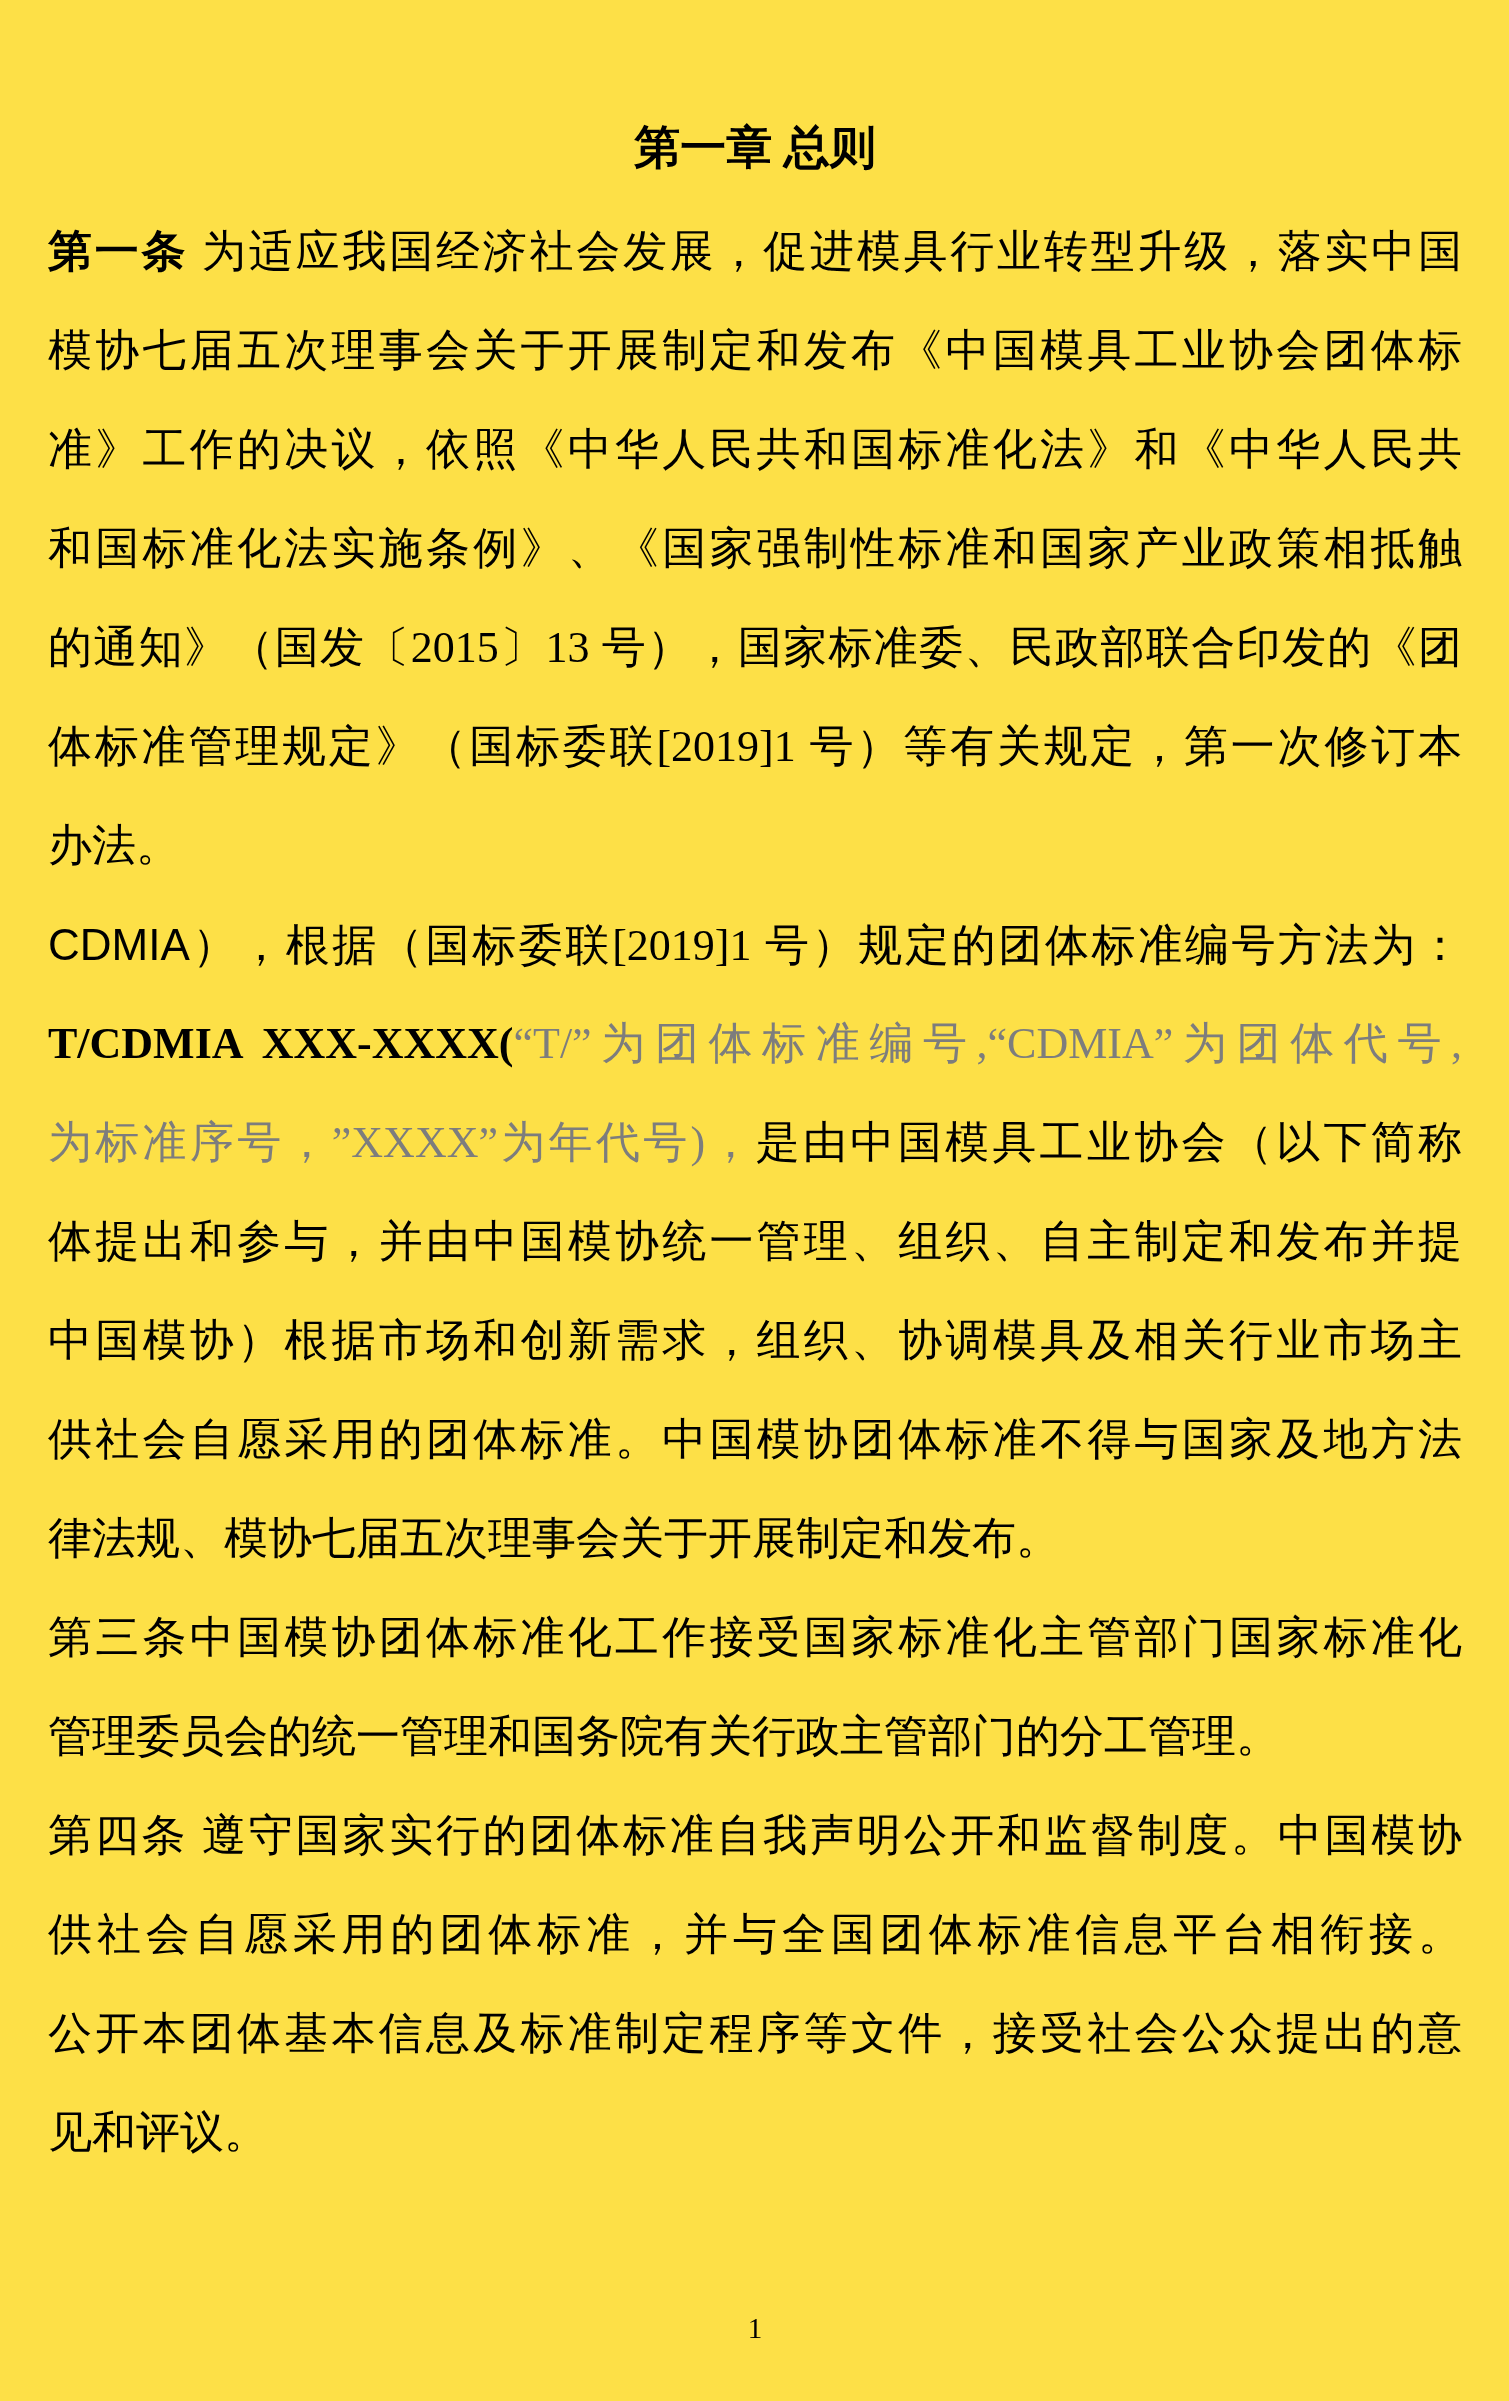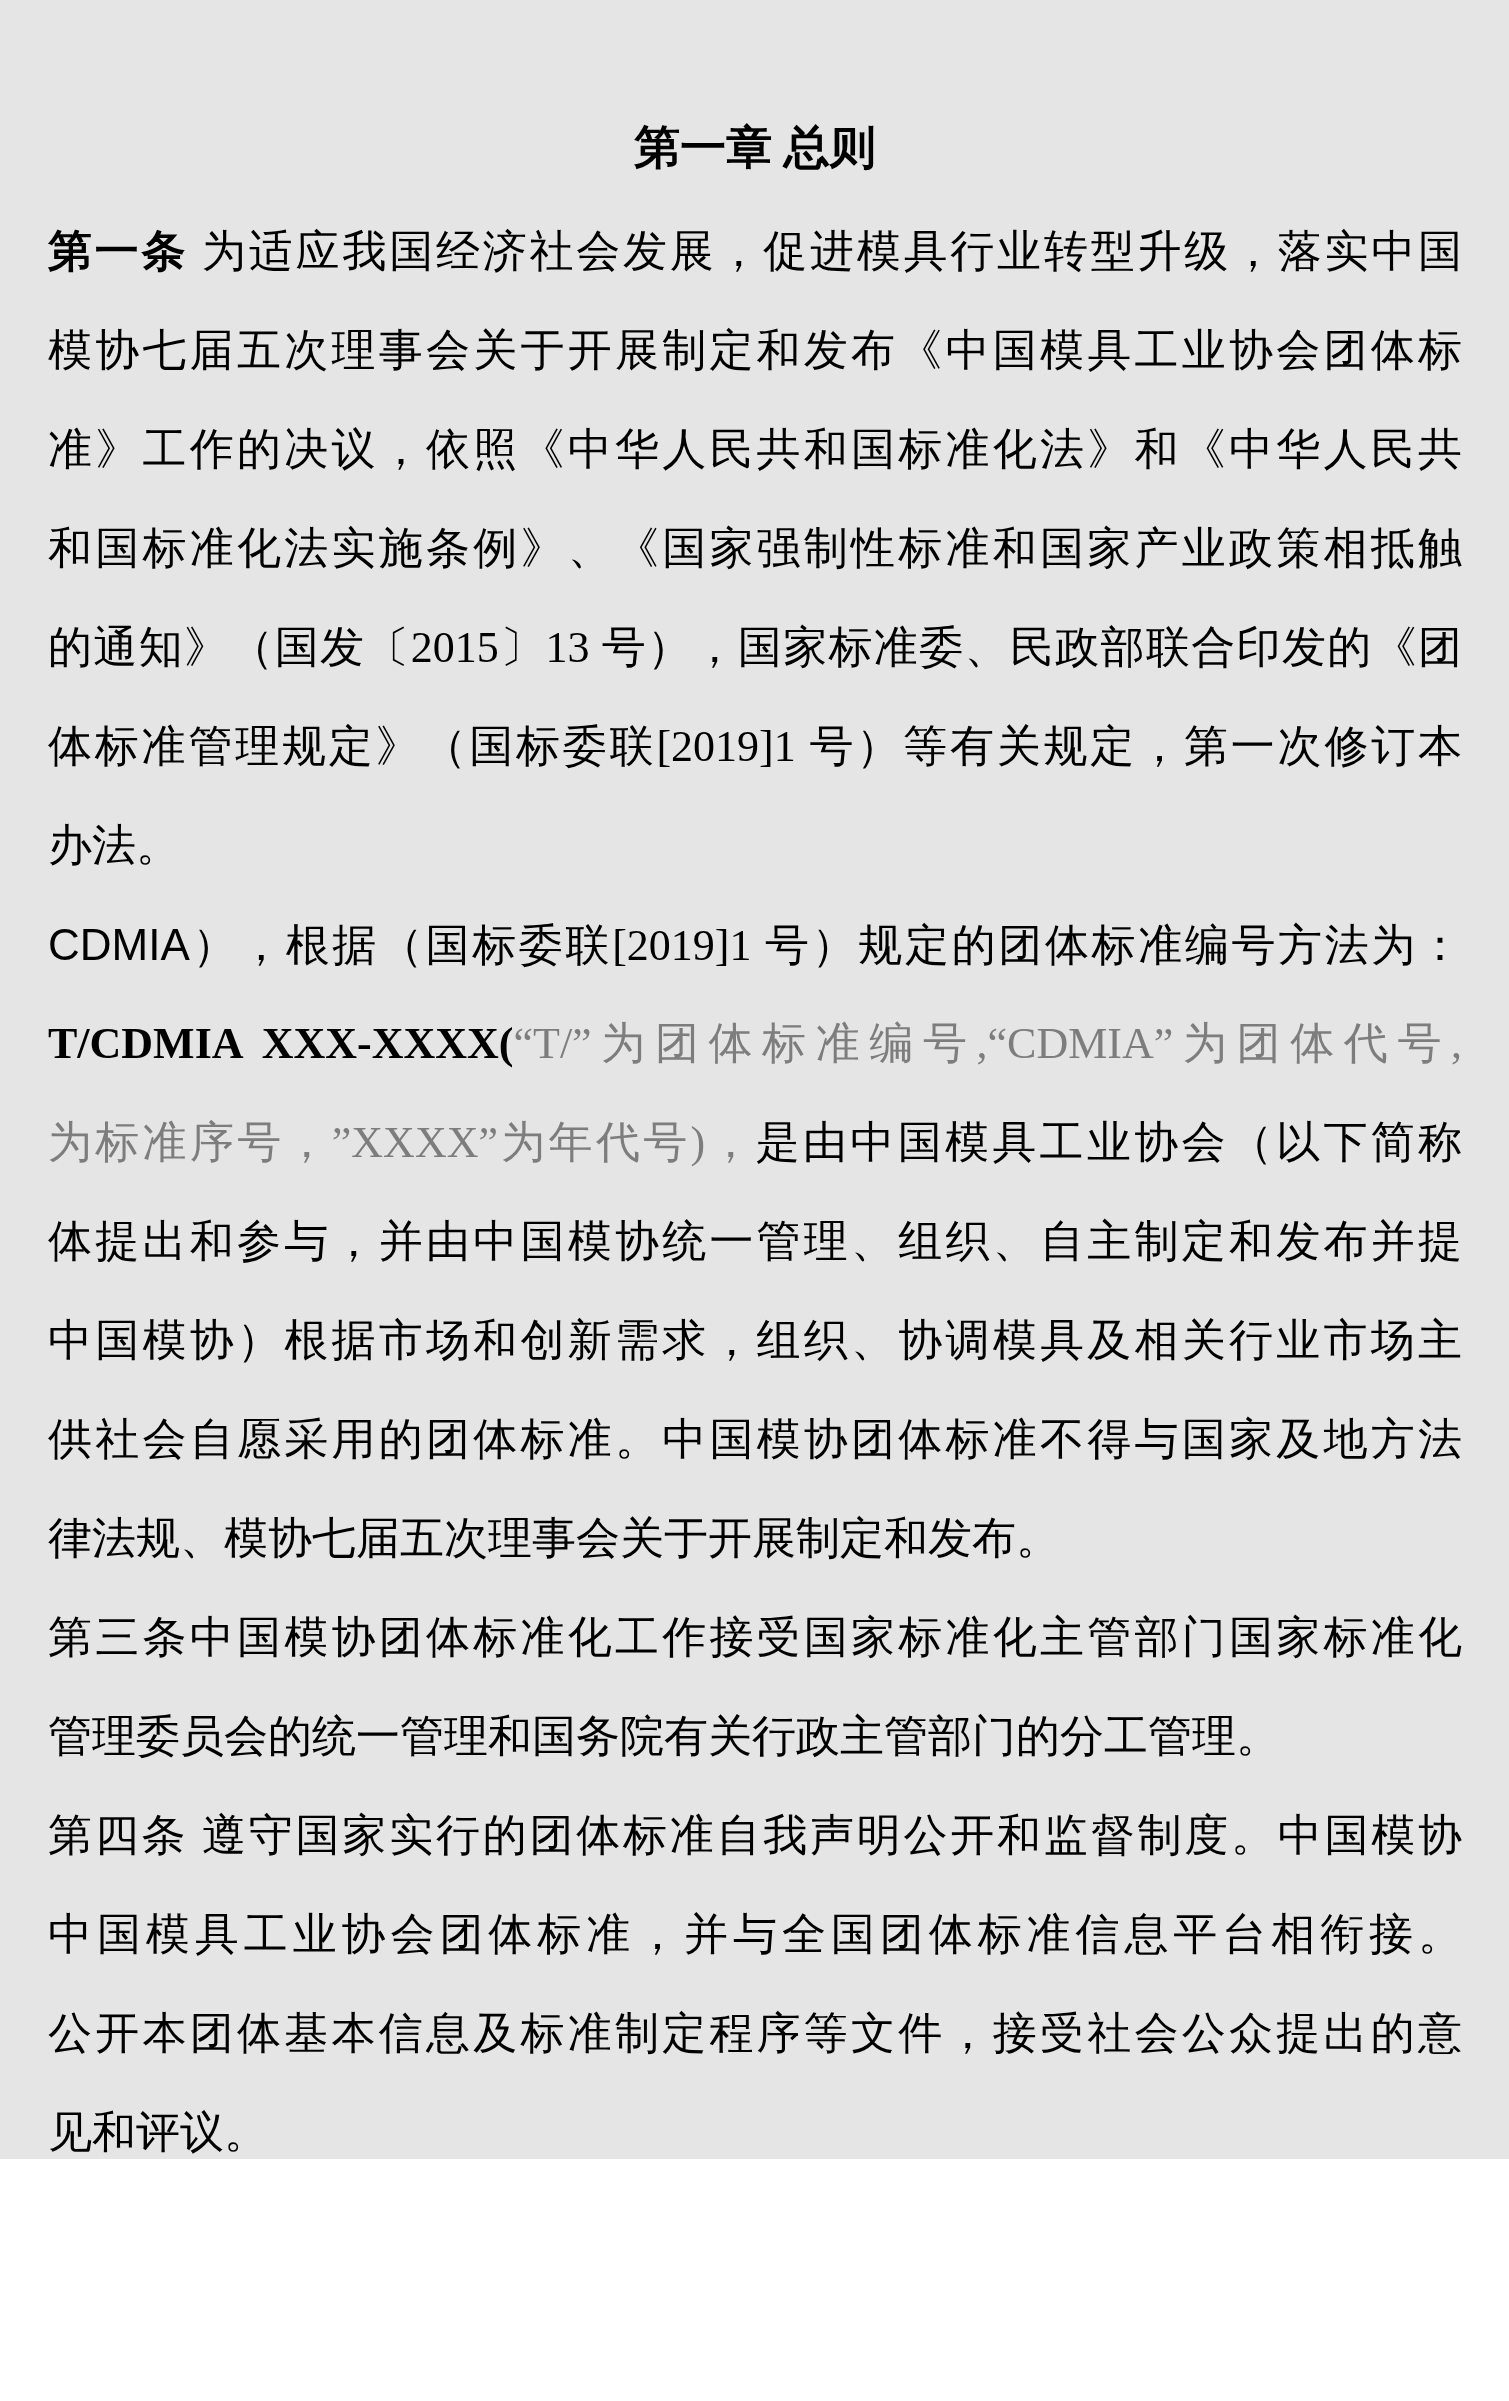--- a/index.html
+++ b/index.html
@@ -3,22 +3,22 @@
 <meta charset="utf-8">
 <style>
   html, body {
     margin: 0;
     padding: 0;
     background: #ffffff;
   }
   .page {
     position: relative;
     width: 1510px;
-    height: 2159px;
-    background: #e5e5e5;
+    height: 2401px;
+    background: #fde047;
     color: #000000;
     font-family: "Liberation Serif", serif;
     overflow: hidden;
   }
   .content {
     position: absolute;
     left: 48px;
     right: 48px;
     top: 98px;
   }
@@ -104,21 +104,21 @@
     <div class="line just"><span>供社会自愿采用的团体标准。中国模协团体标准不得与国家及地方法</span></div>
 
     <div class="line left"><span>律法规、模协七届五次理事会关于开展制定和发布。</span></div>
 
     <div class="line just"><span>第三条中国模协团体标准化工作接受国家标准化主管部门国家标准化</span></div>
 
     <div class="line left"><span>管理委员会的统一管理和国务院有关行政主管部门的分工管理。</span></div>
 
     <div class="line just"><span>第四条 遵守国家实行的团体标准自我声明公开和监督制度。中国模协</span></div>
 
-    <div class="line just"><span>中国模具工业协会团体标准，并与全国团体标准信息平台相衔接。</span></div>
+    <div class="line just"><span>供社会自愿采用的团体标准，并与全国团体标准信息平台相衔接。</span></div>
 
     <div class="line just"><span>公开本团体基本信息及标准制定程序等文件，接受社会公众提出的意</span></div>
 
     <div class="line left"><span>见和评议。</span></div>
 
   </div>
 
   <div class="page-number">1</div>
 </div>
 

